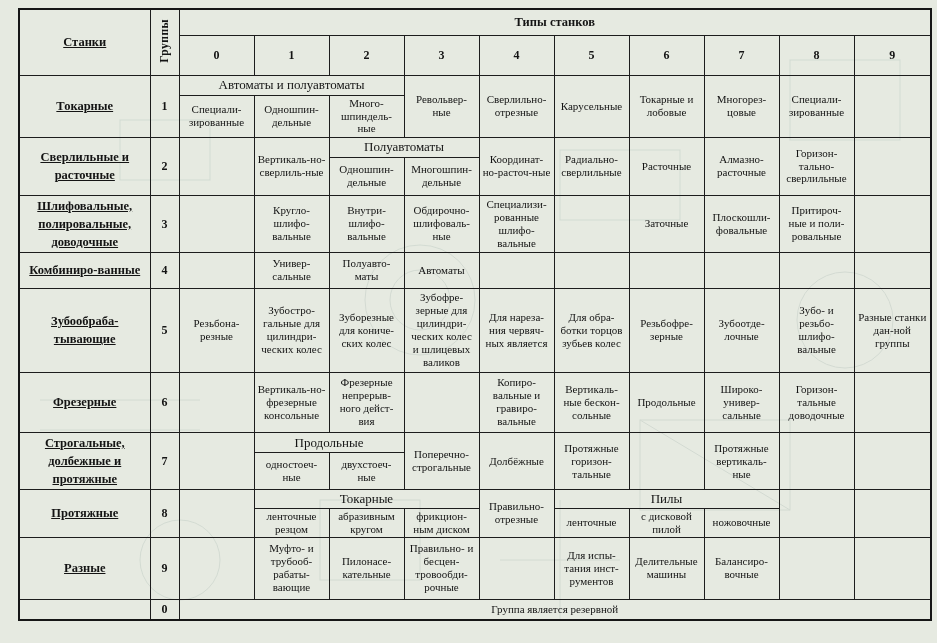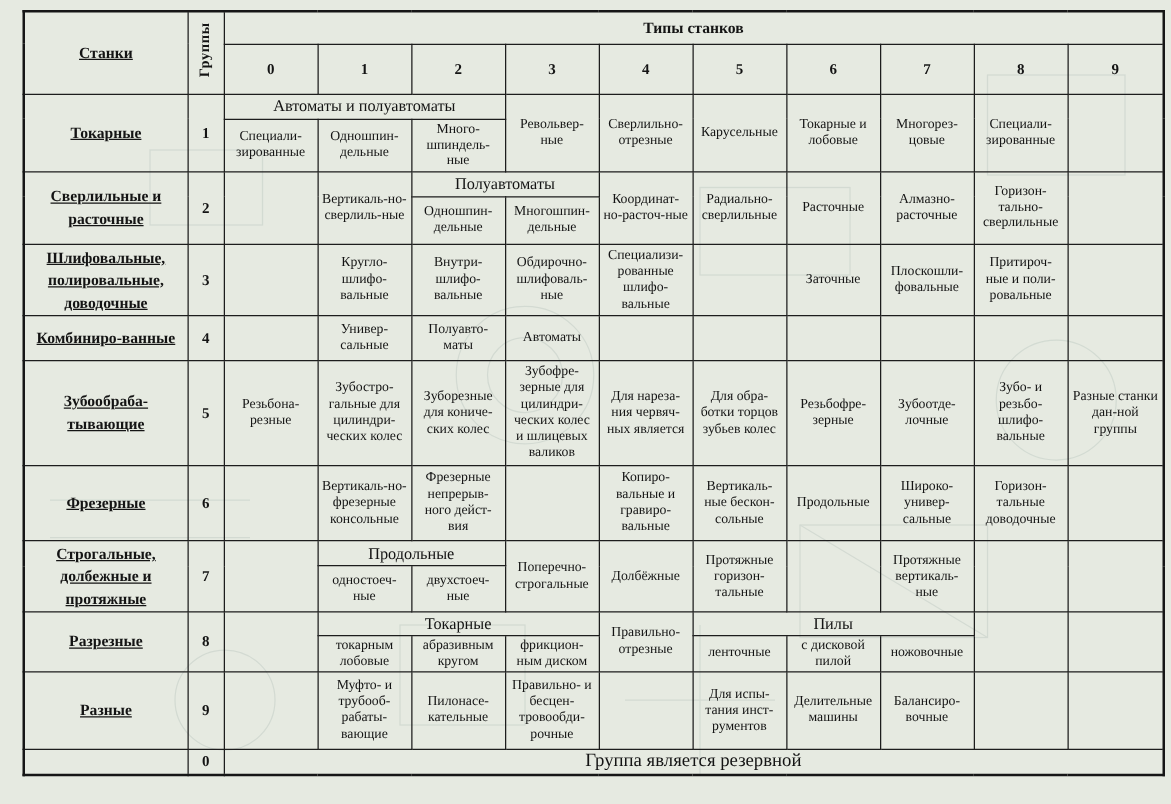--- a/index.html
+++ b/index.html
@@ -35,21 +35,21 @@
   .tipy{font-weight:bold;font-size:12.5px;}
   .vert{
     display:inline-block;
     writing-mode:vertical-rl;
     transform:rotate(180deg);
     font-weight:bold;
     font-size:11.5px;
     letter-spacing:.5px;
   }
   .subhead{font-size:13px;}
-  .note{font-size:15px;}
+  .note{font-size:11px;}
 </style>
 </head>
 <body>
 
 <svg class="watermark" width="937" height="643" viewBox="0 0 937 643">
   <g fill="none" stroke="#a3b2ac" stroke-width="1" opacity="0.28">
     <rect x="120" y="120" width="90" height="60"></rect>
     <circle cx="420" cy="300" r="55"></circle>
     <circle cx="420" cy="300" r="30"></circle>
     <rect x="560" y="150" width="120" height="70"></rect>
@@ -210,31 +210,31 @@
       <td rowspan="2">Протяжные вертикаль-ные</td>
       <td rowspan="2"></td>
       <td rowspan="2"></td>
     </tr>
     <tr style="height:36px">
       <td>одностоеч-ные</td>
       <td>двухстоеч-ные</td>
     </tr>
 
     <tr style="height:18px">
-      <td rowspan="2" class="rowname">Разрезные</td>
+      <td rowspan="2" class="rowname">Протяжные</td>
       <td rowspan="2" class="group">8</td>
       <td rowspan="2"></td>
       <td colspan="3" class="subhead">Токарные</td>
       <td rowspan="2">Правильно-отрезные</td>
       <td colspan="3" class="subhead">Пилы</td>
       <td rowspan="2"></td>
       <td rowspan="2"></td>
     </tr>
     <tr style="height:29px">
-      <td>токарным лобовые</td>
+      <td>ленточные резцом</td>
       <td>абразивным кругом</td>
       <td>фрикцион-ным диском</td>
       <td>ленточные</td>
       <td>с дисковой пилой</td>
       <td>ножовочные</td>
     </tr>
 
     <tr style="height:62px">
       <td class="rowname">Разные</td>
       <td class="group">9</td>

